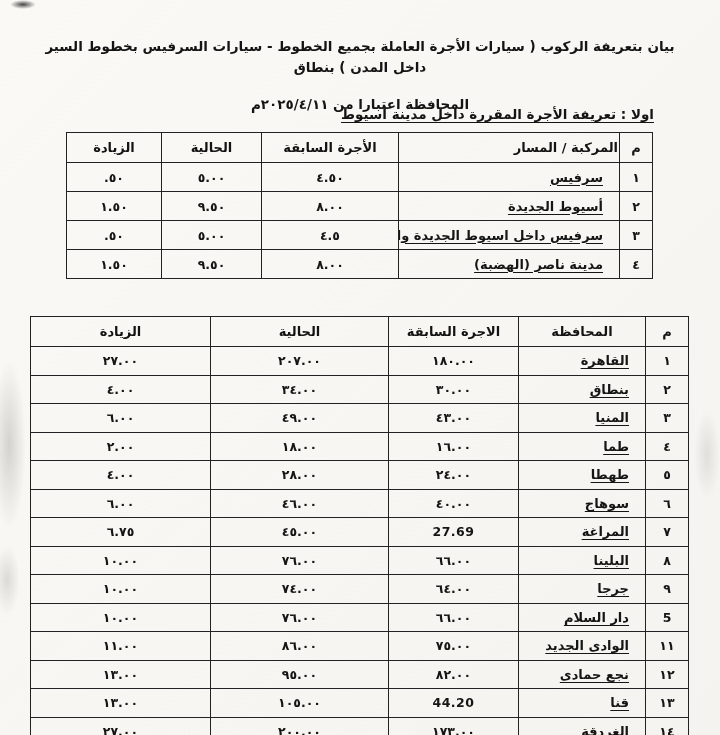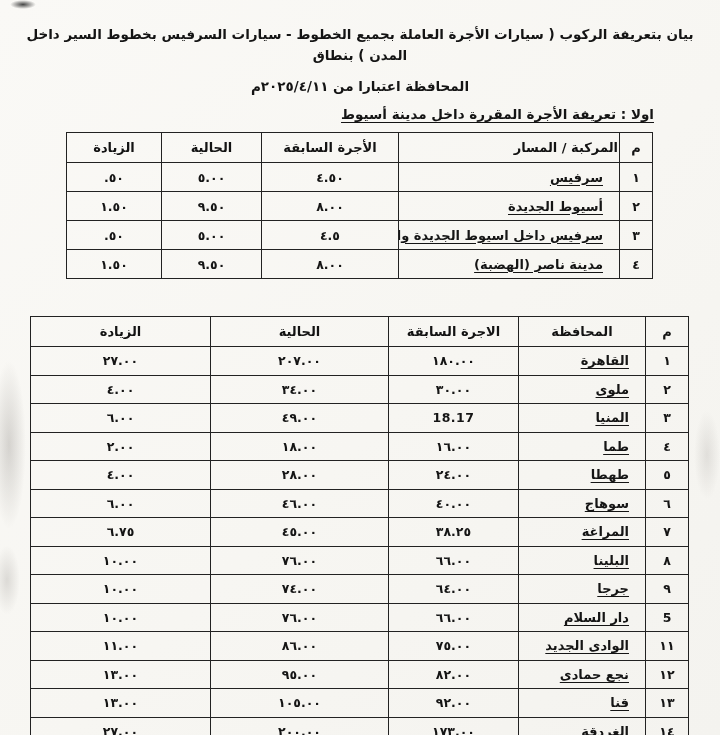--- a/index.html
+++ b/index.html
@@ -15,21 +15,21 @@
     direction:rtl;
   }
   
   .smudge{position:absolute;pointer-events:none;}
   .sm-corner{left:10px;top:0;width:26px;height:9px;background:radial-gradient(ellipse at center,rgba(40,40,40,.85),rgba(40,40,40,0) 70%);}
   .sm-left1{left:-8px;top:360px;width:34px;height:170px;background:radial-gradient(ellipse at center,rgba(120,115,110,.28),rgba(120,115,110,0) 70%);}
   .sm-left2{left:-6px;top:545px;width:26px;height:70px;background:radial-gradient(ellipse at center,rgba(120,115,110,.22),rgba(120,115,110,0) 70%);}
   .sm-right1{left:694px;top:410px;width:26px;height:90px;background:radial-gradient(ellipse at center,rgba(130,125,120,.18),rgba(130,125,120,0) 70%);}
 
   .doc-header{position:absolute;top:20px;right:20px;left:20px;text-align:center;}
-  .doc-header p{margin:4px;font-weight:bold;font-size:13.5px;line-height:1.55;color:#141414;}
+  .doc-header p{margin:16px;font-weight:bold;font-size:13.5px;line-height:1.55;color:#141414;}
   .doc-header .line2{margin-top:10px;}
 
   .section-title{
     position:absolute;margin:0;font-size:13.5px;font-weight:bold;color:#141414;
     text-decoration:underline;text-underline-offset:3px;
   }
   #s1-title{top:106px;right:66px;}
   #s2-title{top:283px;right:31px;}
 
   table{border-collapse:collapse;table-layout:fixed;position:absolute;background:transparent;}
@@ -135,29 +135,29 @@
     <tbody id="t2-body">
         <tr>
           <td class="c-no">١</td>
           <td class="c-name"><span class="ul">القاهرة</span></td>
           <td class="c-num">١٨٠.٠٠</td>
           <td class="c-num">٢٠٧.٠٠</td>
           <td class="c-num">٢٧.٠٠</td>
         </tr>
         <tr>
           <td class="c-no">٢</td>
-          <td class="c-name"><span class="ul">ملوى</span></td>
+          <td class="c-name"><span class="ul">بنطاق</span></td>
           <td class="c-num">٣٠.٠٠</td>
           <td class="c-num">٣٤.٠٠</td>
           <td class="c-num">٤.٠٠</td>
         </tr>
         <tr>
           <td class="c-no">٣</td>
           <td class="c-name"><span class="ul">المنيا</span></td>
-          <td class="c-num">18.17</td>
+          <td class="c-num">٤٣.٠٠</td>
           <td class="c-num">٤٩.٠٠</td>
           <td class="c-num">٦.٠٠</td>
         </tr>
         <tr>
           <td class="c-no">٤</td>
           <td class="c-name"><span class="ul">طما</span></td>
           <td class="c-num">١٦.٠٠</td>
           <td class="c-num">١٨.٠٠</td>
           <td class="c-num">٢.٠٠</td>
         </tr>
@@ -171,21 +171,21 @@
         <tr>
           <td class="c-no">٦</td>
           <td class="c-name"><span class="ul">سوهاج</span></td>
           <td class="c-num">٤٠.٠٠</td>
           <td class="c-num">٤٦.٠٠</td>
           <td class="c-num">٦.٠٠</td>
         </tr>
         <tr>
           <td class="c-no">٧</td>
           <td class="c-name"><span class="ul">المراغة</span></td>
-          <td class="c-num">٣٨.٢٥</td>
+          <td class="c-num">27.69</td>
           <td class="c-num">٤٥.٠٠</td>
           <td class="c-num">٦.٧٥</td>
         </tr>
         <tr>
           <td class="c-no">٨</td>
           <td class="c-name"><span class="ul">البلينا</span></td>
           <td class="c-num">٦٦.٠٠</td>
           <td class="c-num">٧٦.٠٠</td>
           <td class="c-num">١٠.٠٠</td>
         </tr>
@@ -213,21 +213,21 @@
         <tr>
           <td class="c-no">١٢</td>
           <td class="c-name"><span class="ul">نجع حمادى</span></td>
           <td class="c-num">٨٢.٠٠</td>
           <td class="c-num">٩٥.٠٠</td>
           <td class="c-num">١٣.٠٠</td>
         </tr>
         <tr>
           <td class="c-no">١٣</td>
           <td class="c-name"><span class="ul">قنا</span></td>
-          <td class="c-num">٩٢.٠٠</td>
+          <td class="c-num">44.20</td>
           <td class="c-num">١٠٥.٠٠</td>
           <td class="c-num">١٣.٠٠</td>
         </tr>
         <tr>
           <td class="c-no">١٤</td>
           <td class="c-name"><span class="ul">الغردقة</span></td>
           <td class="c-num">١٧٣.٠٠</td>
           <td class="c-num">٢٠٠.٠٠</td>
           <td class="c-num">٢٧.٠٠</td>
         </tr>

